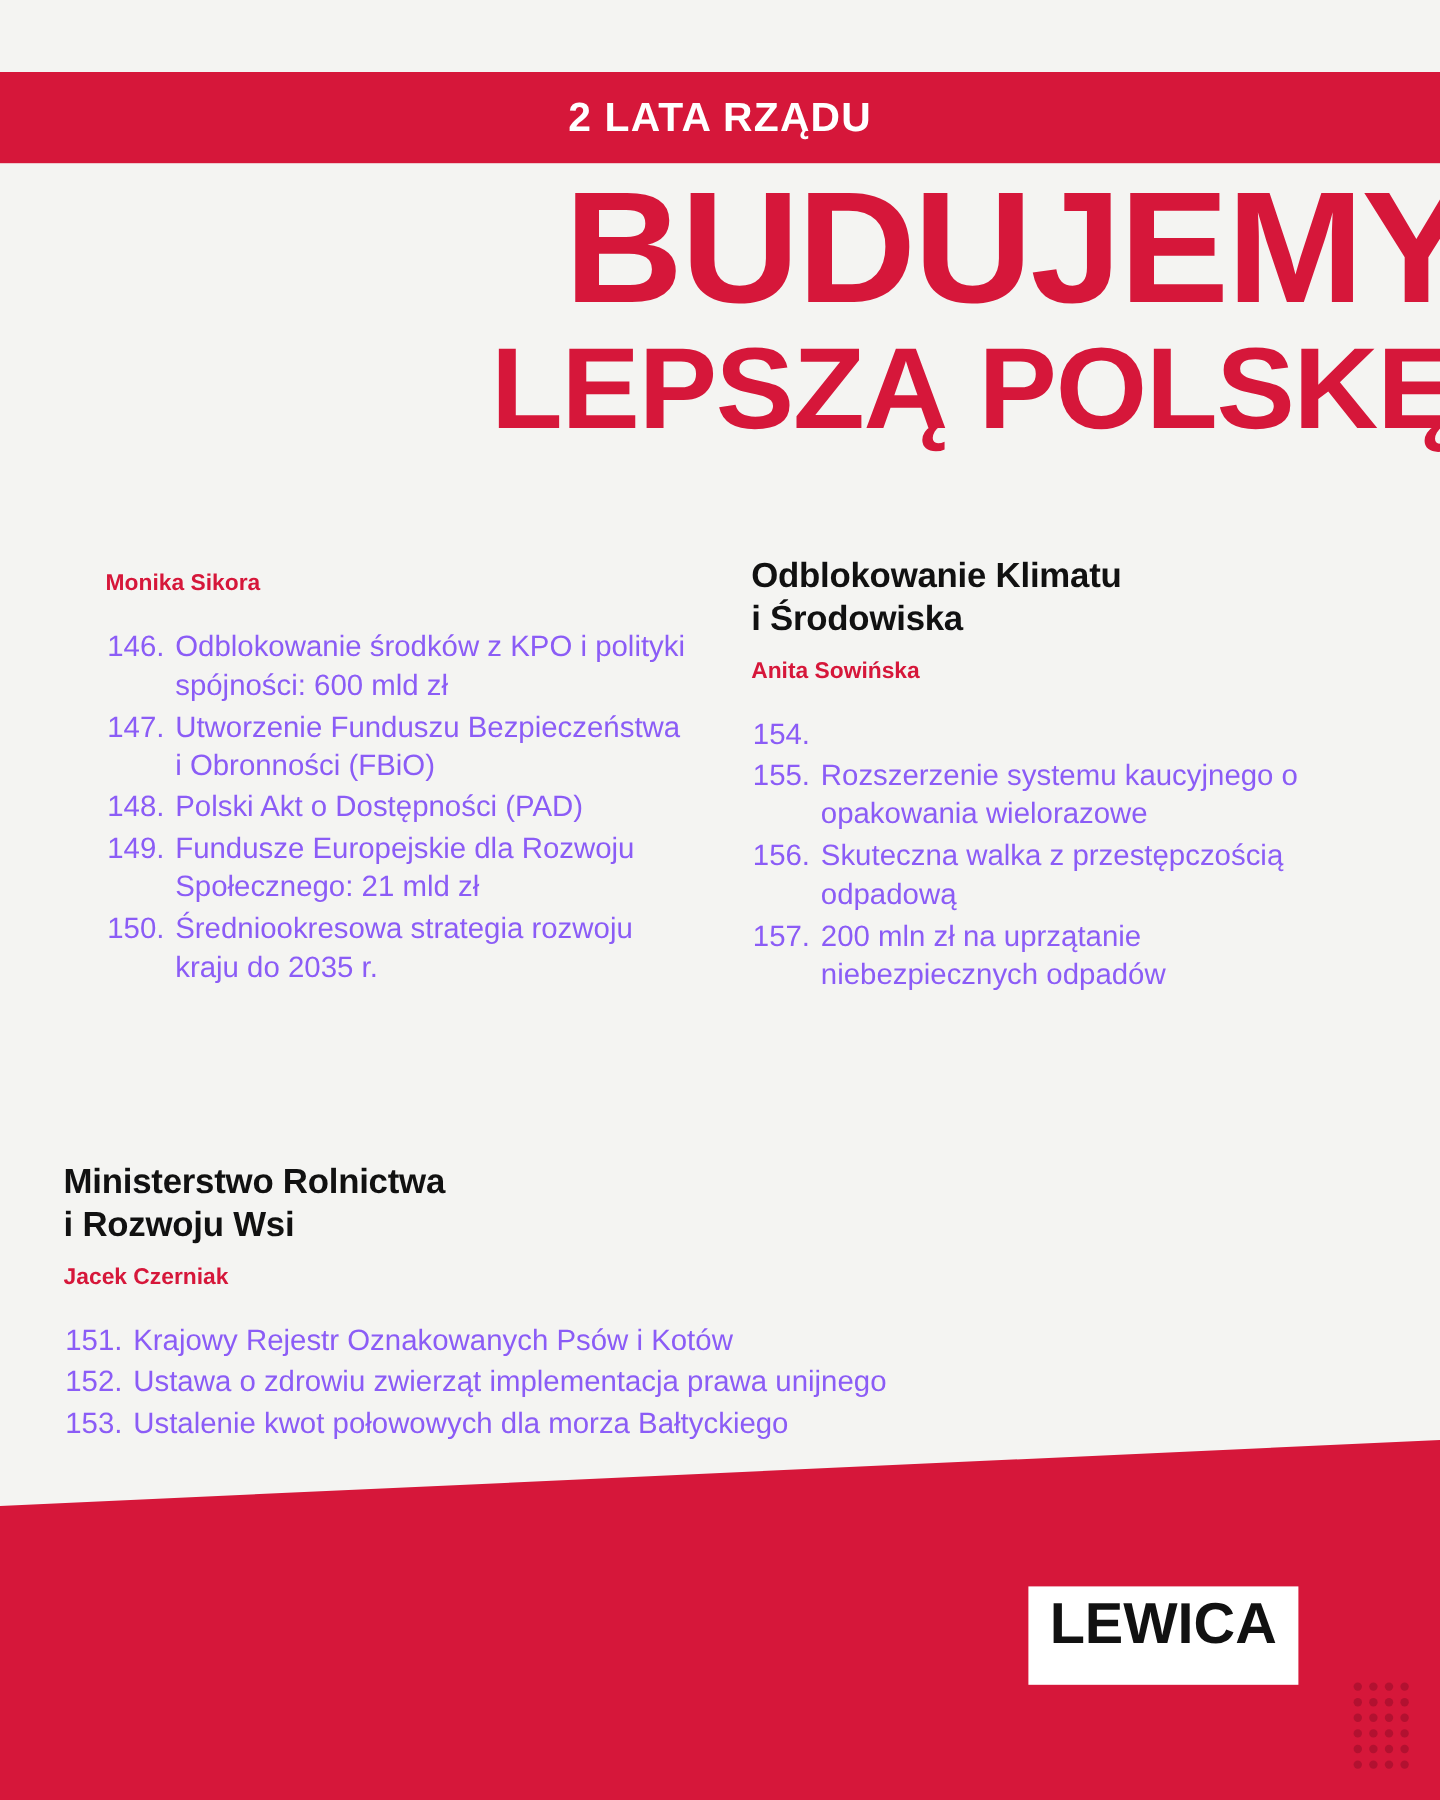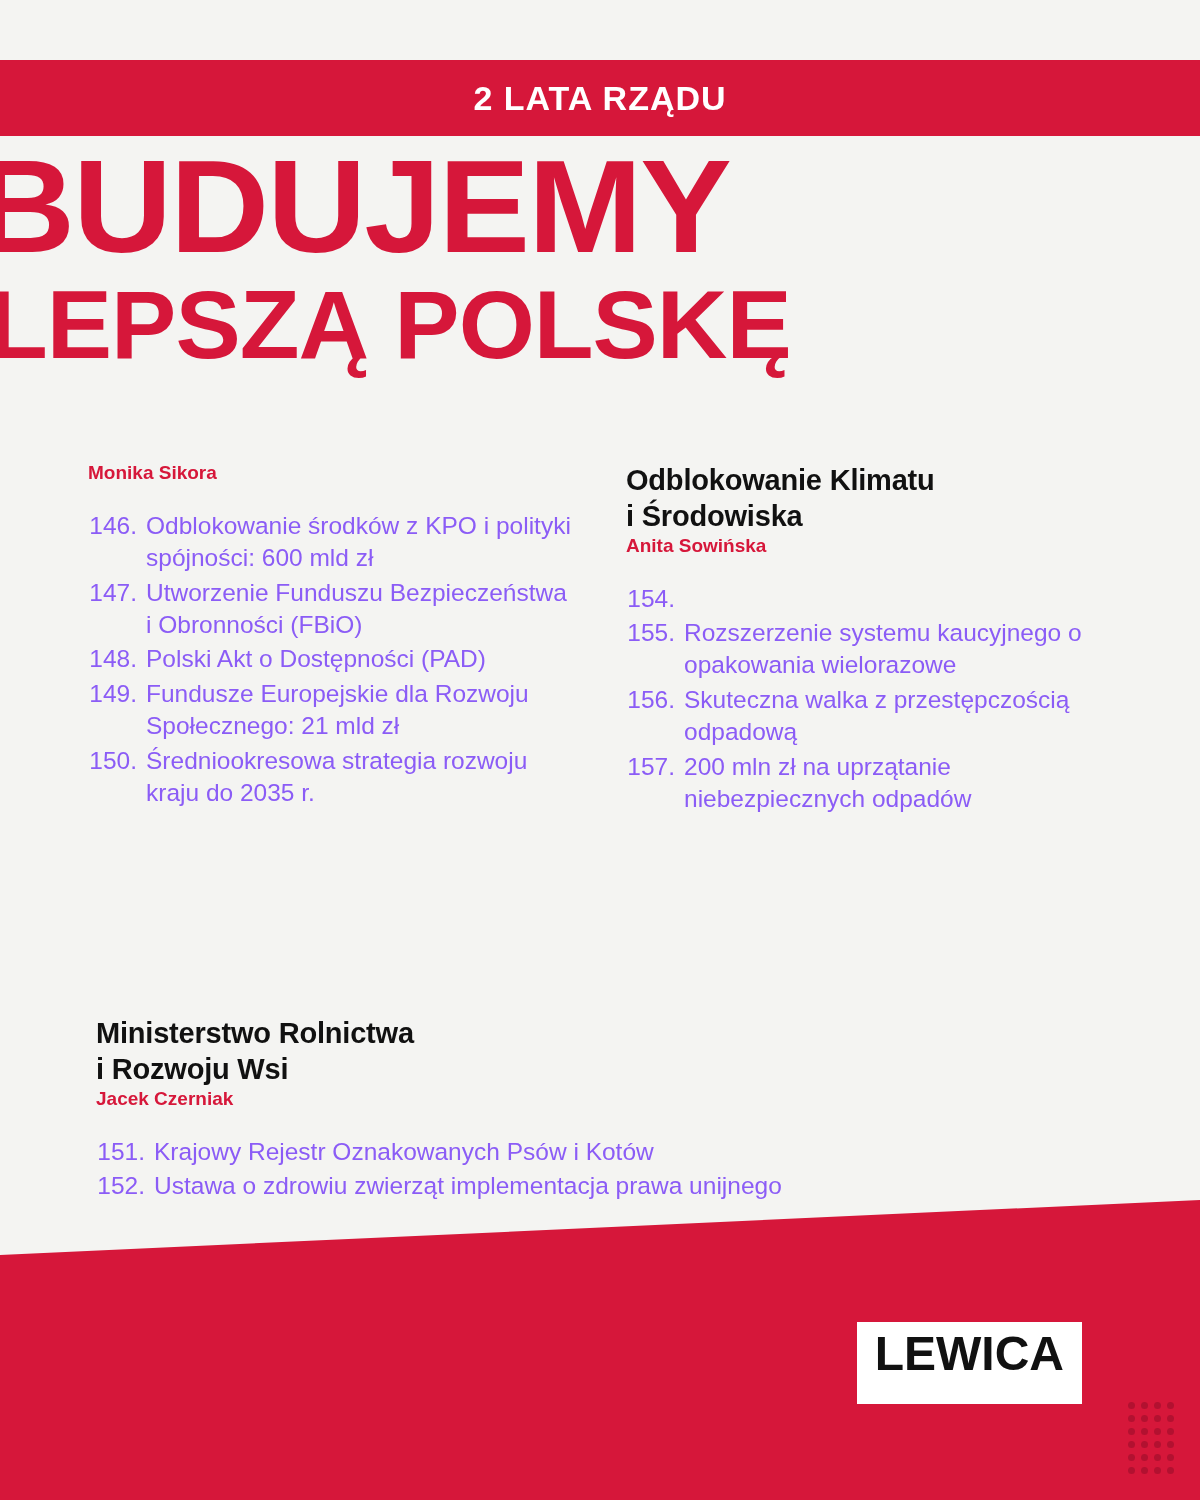--- a/index.html
+++ b/index.html
@@ -38,21 +38,21 @@
     font-family: "Liberation Sans", sans-serif;
     font-stretch: condensed;
   }
 
   
   .headline-wrap {
     position: absolute;
     top: 142px;
     left: 0;
     width: 1200px;
-    text-align: left;
+    text-align: right;
   }
   .headline-1 {
     color: #d6173a;
     font-size: 132px;
     line-height: 0.98;
     font-weight: bold;
     letter-spacing: -2px;
     transform: scaleX(1.04);
   }
   .headline-2 {
@@ -81,20 +81,21 @@
     color: #111111;
     font-size: 29px;
     font-weight: bold;
     line-height: 1.25;
     letter-spacing: -0.2px;
   }
   .person {
     color: #d6173a;
     font-size: 19px;
     font-weight: bold;
+    margin-top: 14px;
   }
   ul.items {
     list-style: none;
     margin-top: 26px;
   }
   ul.items li {
     display: flex;
     color: #8b5cf6;
     font-size: 24.5px;
     line-height: 1.30;
@@ -104,24 +105,24 @@
     min-width: 58px;
     text-align: right;
     padding-right: 9px;
     flex: 0 0 auto;
   }
   .txt { flex: 1 1 auto; }
 
   
   .block-2 {
     position: absolute;
-    top: 1015px;
+    top: 967px;
     left: 0;
     width: 1112px;
-    padding: 0 96px;
+    padding: 0 53px;
   }
   .block-2 .ministry-title { font-size: 29px; }
   .block-2 ul.items li { font-size: 24.5px; }
   .block-2 .num { min-width: 58px; }
 
   
   .bottom-shape {
     position: absolute;
     left: 0;
     bottom: 0;
@@ -236,20 +237,24 @@
     </div>
     <div class="person">Jacek Czerniak</div>
     <ul class="items">
       <li>
         <span class="num">151.</span>
         <span class="txt">Krajowy Rejestr Oznakowanych Psów i Kotów</span>
       </li>
       <li>
         <span class="num">152.</span>
         <span class="txt">Ustawa o zdrowiu zwierząt  implementacja prawa unijnego</span>
+      </li>
+      <li>
+        <span class="num">153.</span>
+        <span class="txt">Ustalenie kwot połowowych dla morza Bałtyckiego</span>
       </li>
     </ul>
   </div>
 
   <div class="bottom-shape"></div>
 
   <div class="logo-box">
     <div class="logo-text">LEWICA</div>
   </div>
 

